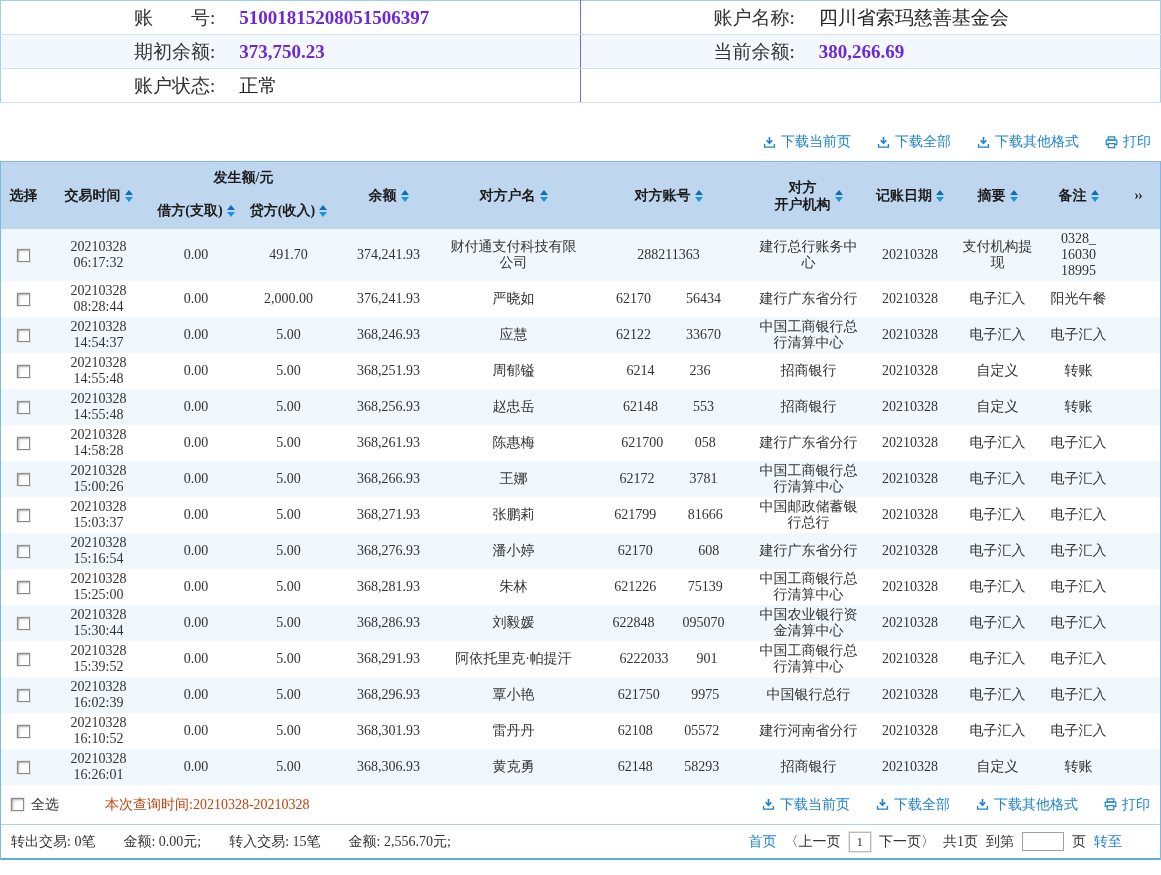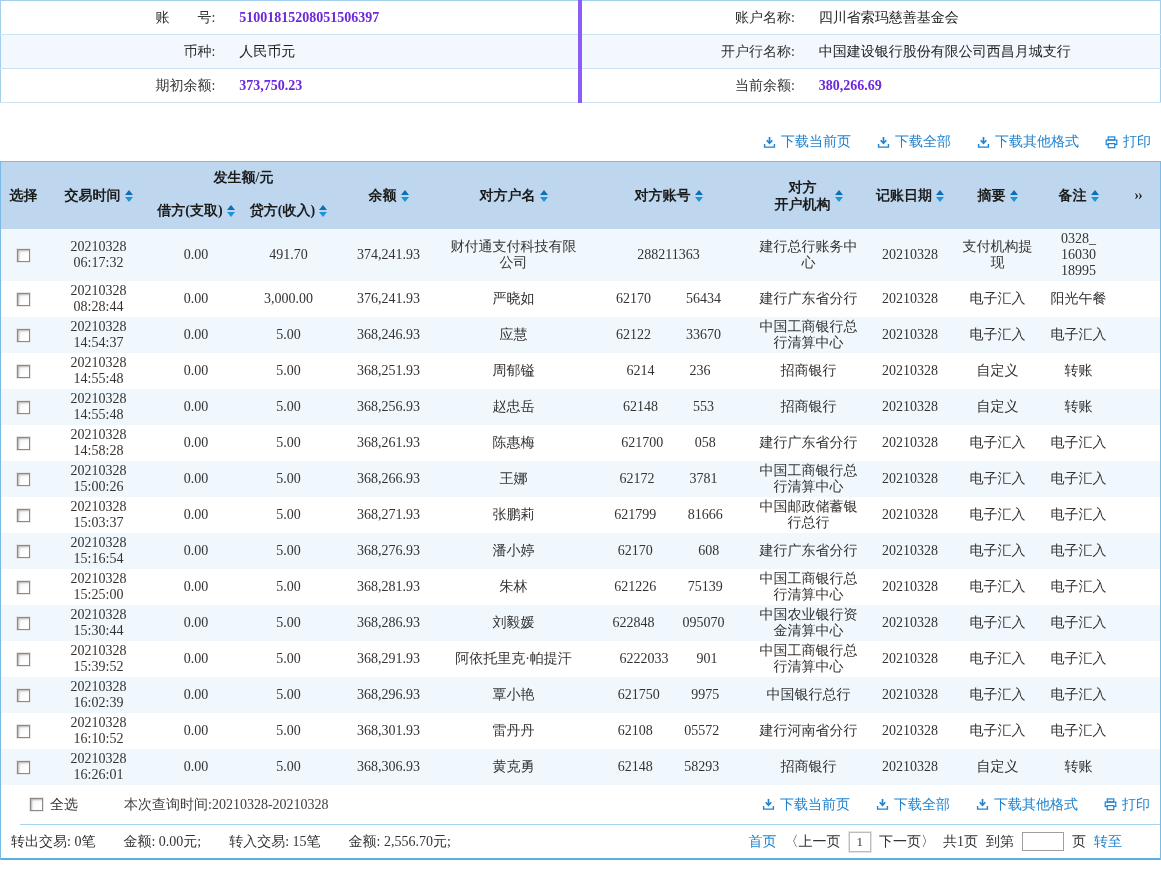--- a/index.html
+++ b/index.html
@@ -4,25 +4,25 @@
 <style>
   * { margin:0; padding:0; box-sizing:border-box; }
   html,body { width:1161px; background:#fff; }
   body {
     font-family:"Liberation Serif","DejaVu Serif",serif;
     color:#333; font-size:14px; position:relative; height:875px; overflow:hidden;
   }
 
   
   table.acct { width:100%; border-collapse:collapse; border:1px solid #a2cfec; }
-  table.acct td { height:34px; border-bottom:1px solid #cde4f4; font-size:14px; vertical-align:middle; }
+  table.acct td { height:34px; border-bottom:1px solid #cde4f4; font-size:19px; vertical-align:middle; }
   table.acct tr:nth-child(even) td { background:#f2f8fd; }
   table.acct td.lbl { text-align:right; padding-right:12px; color:#333; }
   table.acct td.val { padding-left:12px; color:#222; }
-  table.acct td.vdiv { border-left:4px solid #8b5cf6; }
+  table.acct td.vdiv { border-left:1px solid #8b5cf6; }
   table.acct td.bold, .bold { font-weight:bold; color:#6d28d9; }
 
   
   .toolbar { height:58px; display:flex; justify-content:flex-end; align-items:flex-end;
              padding:0 10px 10px 0; gap:26px; }
   .blink { color:#1e82cf; font-size:14px; display:inline-flex; align-items:center; gap:5px; cursor:pointer; }
   .blink svg { display:block; }
 
   
   .lower { border:1px solid #79bbe4; border-bottom:none; }
@@ -51,23 +51,23 @@
   td.c-bank { padding:2px 10px;margin-top:18px; }
   td.c-remark { white-space:pre-line; }
 
   
   .cb { width:13px; height:13px; display:inline-block; vertical-align:middle;
         border:1px solid #8a8a8a; background:linear-gradient(135deg,#f2f2f2,#ffffff 60%);
         box-shadow:inset 1px 1px 2px rgba(0,0,0,.28), 0 0 0 1px #e8e8e8; cursor:pointer; }
 
   
   .foot1 { height:40px; display:flex; align-items:center; font-size:14px;
-           border-bottom:1px solid #a9d2ec; padding:0 10px;margin-left:19px; }
+           border-bottom:1px solid #a9d2ec; padding:0 10px; }
   .foot1 .links { margin-left:auto; display:flex; gap:26px; align-items:center; }
-  .foot1 .qtime { margin-left:46px; color:#404040;font-family:Liberation Serif, serif; }
+  .foot1 .qtime { margin-left:46px; color:#c2410c;font-family:Liberation Serif, serif; }
   .foot1 .sel-label { margin-left:7px; }
 
   .foot2 { height:35px; display:flex; align-items:center; font-size:14px;
            border-bottom:2px solid #57b0e0; padding:0 10px; color:#333; }
   .foot2 span { margin-right:28px; }
   .pager { margin-left:auto; margin-right:0; display:flex; align-items:center; gap:8px; }
   .pager span { margin:0; }
   .plink { color:#1e82cf; cursor:pointer; }
   .pdark { color:#333; cursor:pointer; }
   .pbox { border:1px solid #bcbcbc; box-shadow:0 0 0 1px #e4e4e4; background:#fff;
@@ -85,30 +85,29 @@
       <col style="width:354px">
     </colgroup>
   <tbody>
       <tr>
     <td class="lbl">账　　号:</td>
     <td class="val bold">51001815208051506397</td>
     <td class="lbl vdiv">账户名称:</td>
     <td class="val">四川省索玛慈善基金会</td>
   </tr>
   <tr>
-    <td class="lbl">币种:</td>
-    <td class="val">人民币元</td>
-    <td class="lbl vdiv">开户行名称:</td>
-    <td class="val">中国建设银行股份有限公司西昌月城支行</td>
-  </tr>
-  <tr>
     <td class="lbl">期初余额:</td>
     <td class="val bold">373,750.23</td>
     <td class="lbl vdiv">当前余额:</td>
     <td class="val bold">380,266.69</td>
+  </tr>
+  <tr>
+    <td class="lbl">账户状态:</td>
+    <td class="val">正常</td>
+    <td class="vdiv" colspan="2"></td>
   </tr>
 </tbody>
   </table>
 
 <div class="toolbar">
   <span class="blink">
     <svg width="13" height="13" viewBox="0 0 14 14">
         <path d="M7 1v6.2" stroke="#1e82cf" stroke-width="1.8" fill="none"></path>
         <path d="M4 4.6 7 7.8 10 4.6" stroke="#1e82cf" stroke-width="1.8" fill="none"></path>
         <path d="M1.7 8.6v3.4h10.6V8.6" stroke="#1e82cf" stroke-width="1.5" fill="none"></path>
@@ -223,21 +222,21 @@
           <td class="c-remark">0328_
 16030
 18995</td>
           <td class="c-more"></td>
         </tr>
         <tr>
           <td class="c-select"><span class="cb"></span></td>
           <td class="c-time">20210328
 08:28:44</td>
           <td class="c-debit">0.00</td>
-          <td class="c-credit">3,000.00</td>
+          <td class="c-credit">2,000.00</td>
           <td class="c-balance">376,241.93</td>
           <td class="c-name">严晓如</td>
           <td class="c-account">62170          56434</td>
           <td class="c-bank">建行广东省分行</td>
           <td class="c-date">20210328</td>
           <td class="c-summary">电子汇入</td>
           <td class="c-remark">阳光午餐</td>
           <td class="c-more"></td>
         </tr>
         <tr>

